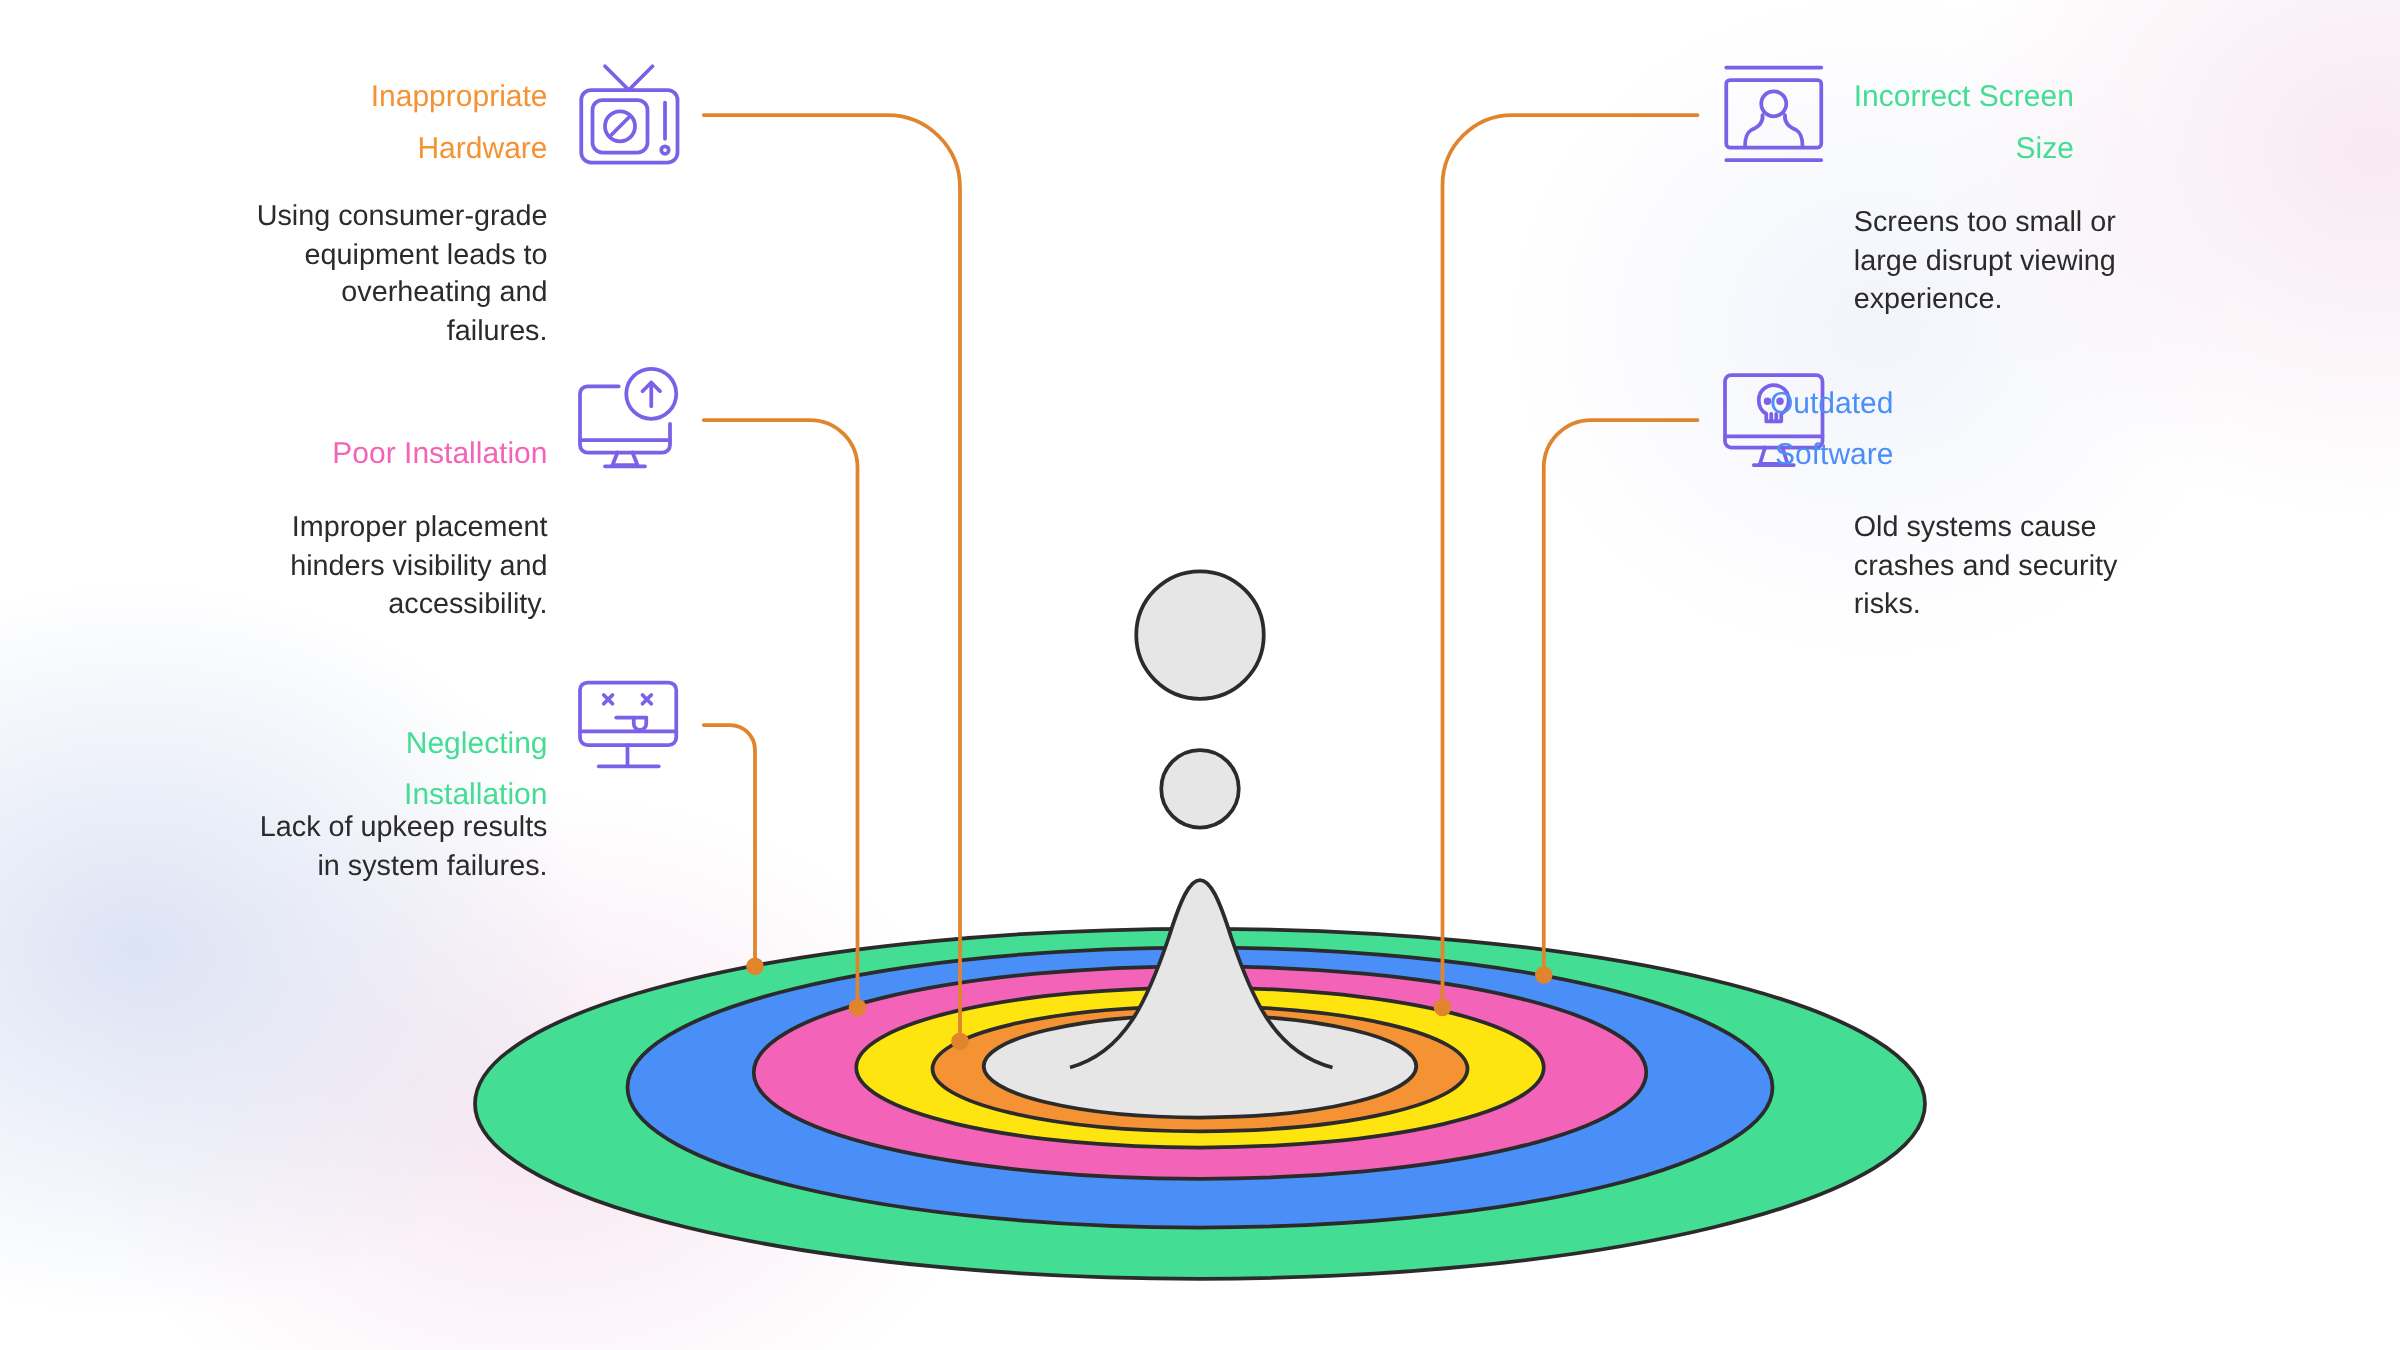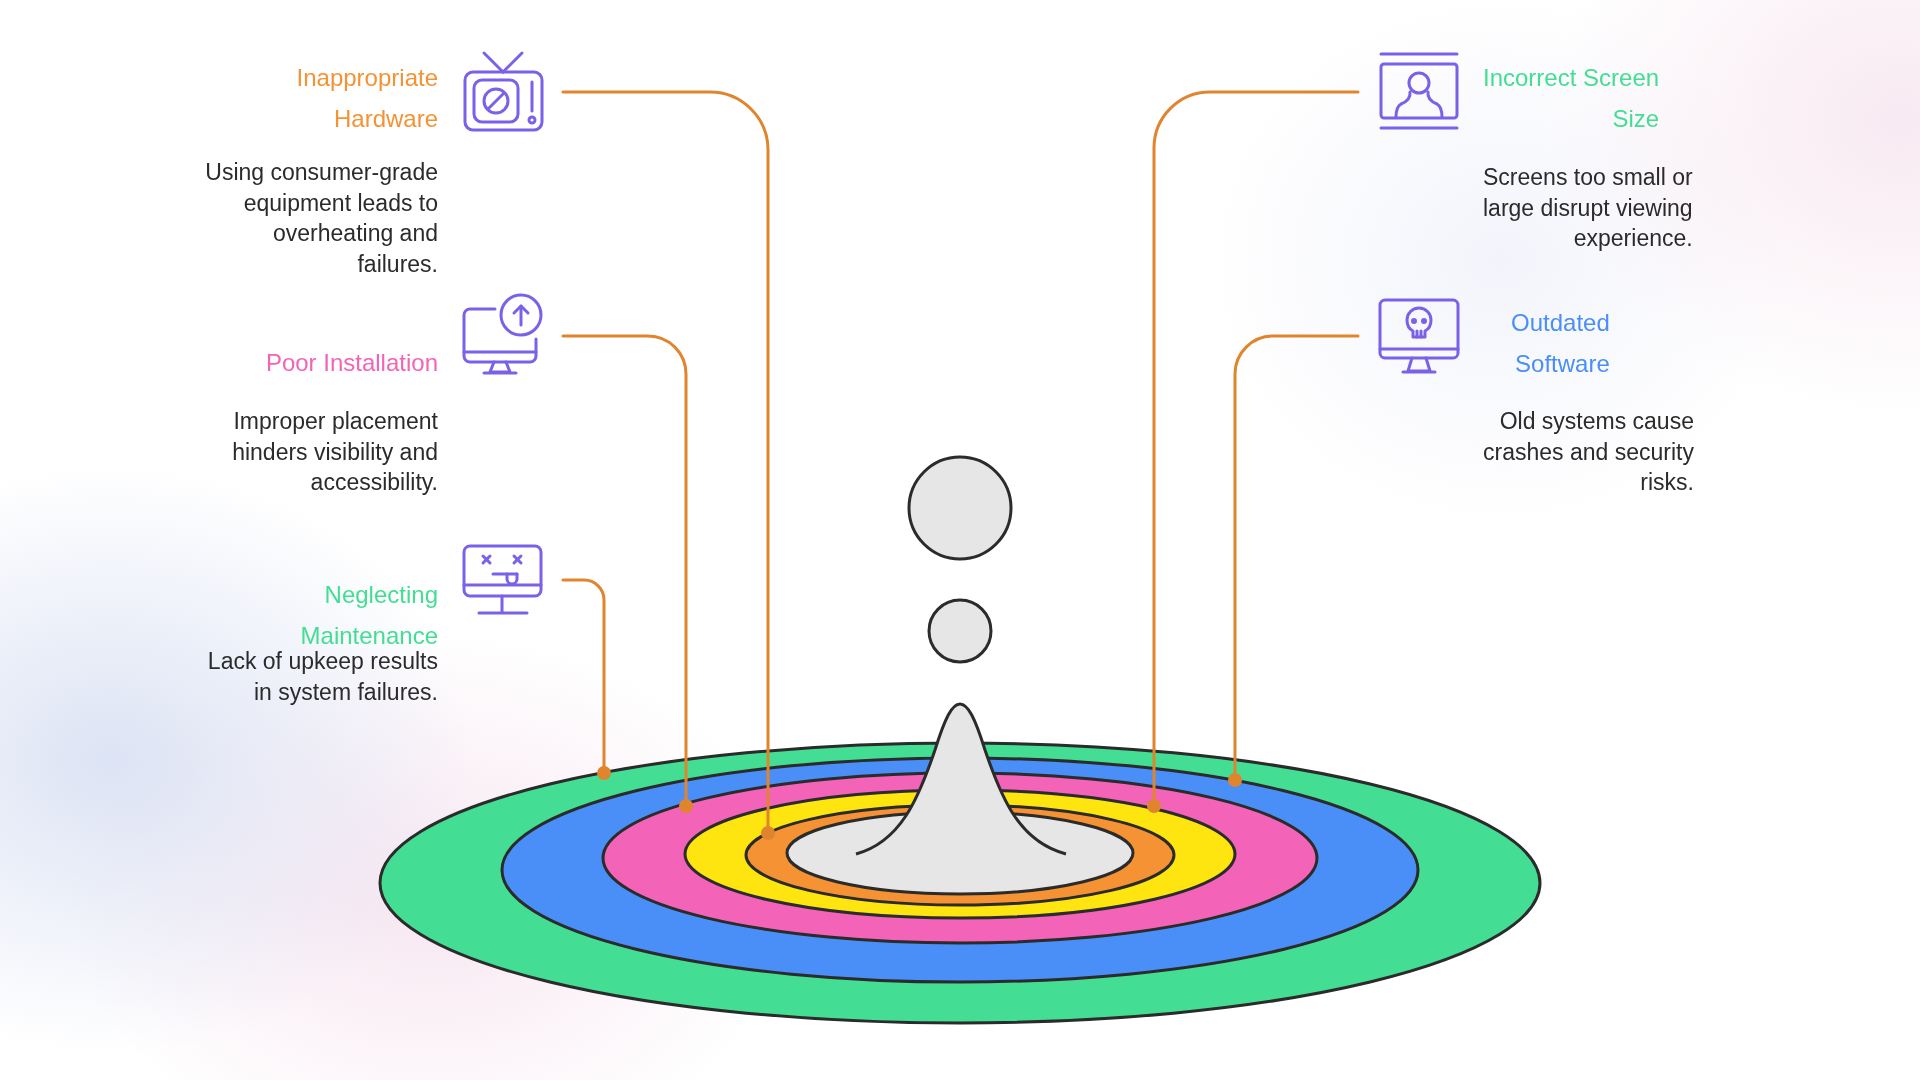--- a/index.html
+++ b/index.html
@@ -19,21 +19,21 @@
     position: absolute; font-weight: 400; font-size: 24px; line-height: 41px;
     white-space: nowrap;
   }
   .title.left { text-align: right; }
   .title.right { text-align: right; }
   .body-text {
     position: absolute; font-size: 23px; line-height: 30.5px; color: #2b2b2b;
     white-space: nowrap;
   }
   .body-text.left { text-align: right; }
-  .body-text.right { text-align: right; }
+  .body-text.right { text-align: left; }
   .line { display: block; }
 </style>
 </head>
 <body>
 
 <div class="stage">
 
   <svg class="art" width="1920" height="1080" viewBox="0 0 1920 1080">
 
     <g stroke="#2b2b2b" stroke-width="3">
@@ -140,38 +140,38 @@
     <span class="line">Poor Installation</span>
   </div>
   <div class="body-text left" style="right:1482px; top:406px;">
     <span class="line">Improper placement</span>
     <span class="line">hinders visibility and</span>
     <span class="line">accessibility.</span>
   </div>
 
   <div class="title left" style="right:1482px; top:574px; color:#43DE93;">
     <span class="line">Neglecting</span>
-    <span class="line">Maintenance</span>
+    <span class="line">Installation</span>
   </div>
   <div class="body-text left" style="right:1482px; top:646px;">
     <span class="line">Lack of upkeep results</span>
     <span class="line">in system failures.</span>
   </div>
 
   <div class="title right" style="left:1483px; top:57px; color:#43DE93;">
     <span class="line">Incorrect Screen</span>
     <span class="line">Size</span>
   </div>
   <div class="body-text right" style="left:1483px; top:162px;">
     <span class="line">Screens too small or</span>
     <span class="line">large disrupt viewing</span>
     <span class="line">experience.</span>
   </div>
 
-  <div class="title right" style="left:1511px; top:302px; color:#4A8EF7;">
+  <div class="title right" style="left:1416px; top:302px; color:#4A8EF7;">
     <span class="line">Outdated</span>
     <span class="line">Software</span>
   </div>
   <div class="body-text right" style="left:1483px; top:406px;">
     <span class="line">Old systems cause</span>
     <span class="line">crashes and security</span>
     <span class="line">risks.</span>
   </div>
 
 </div>

